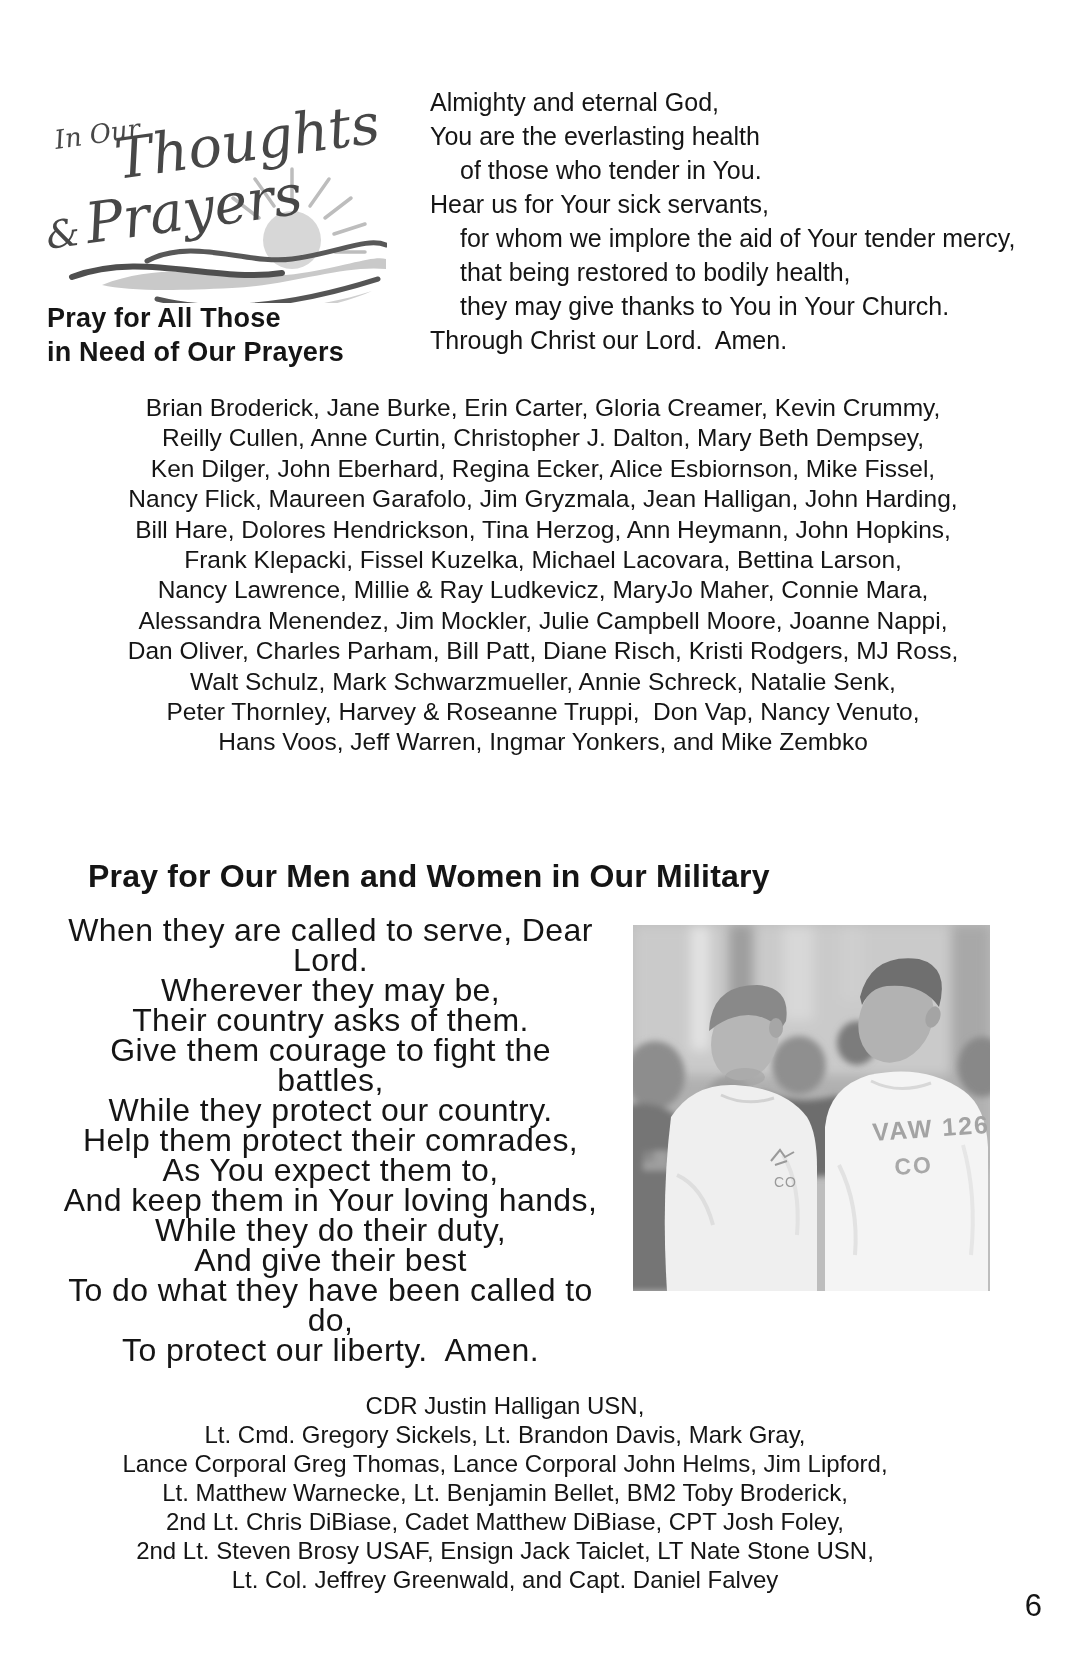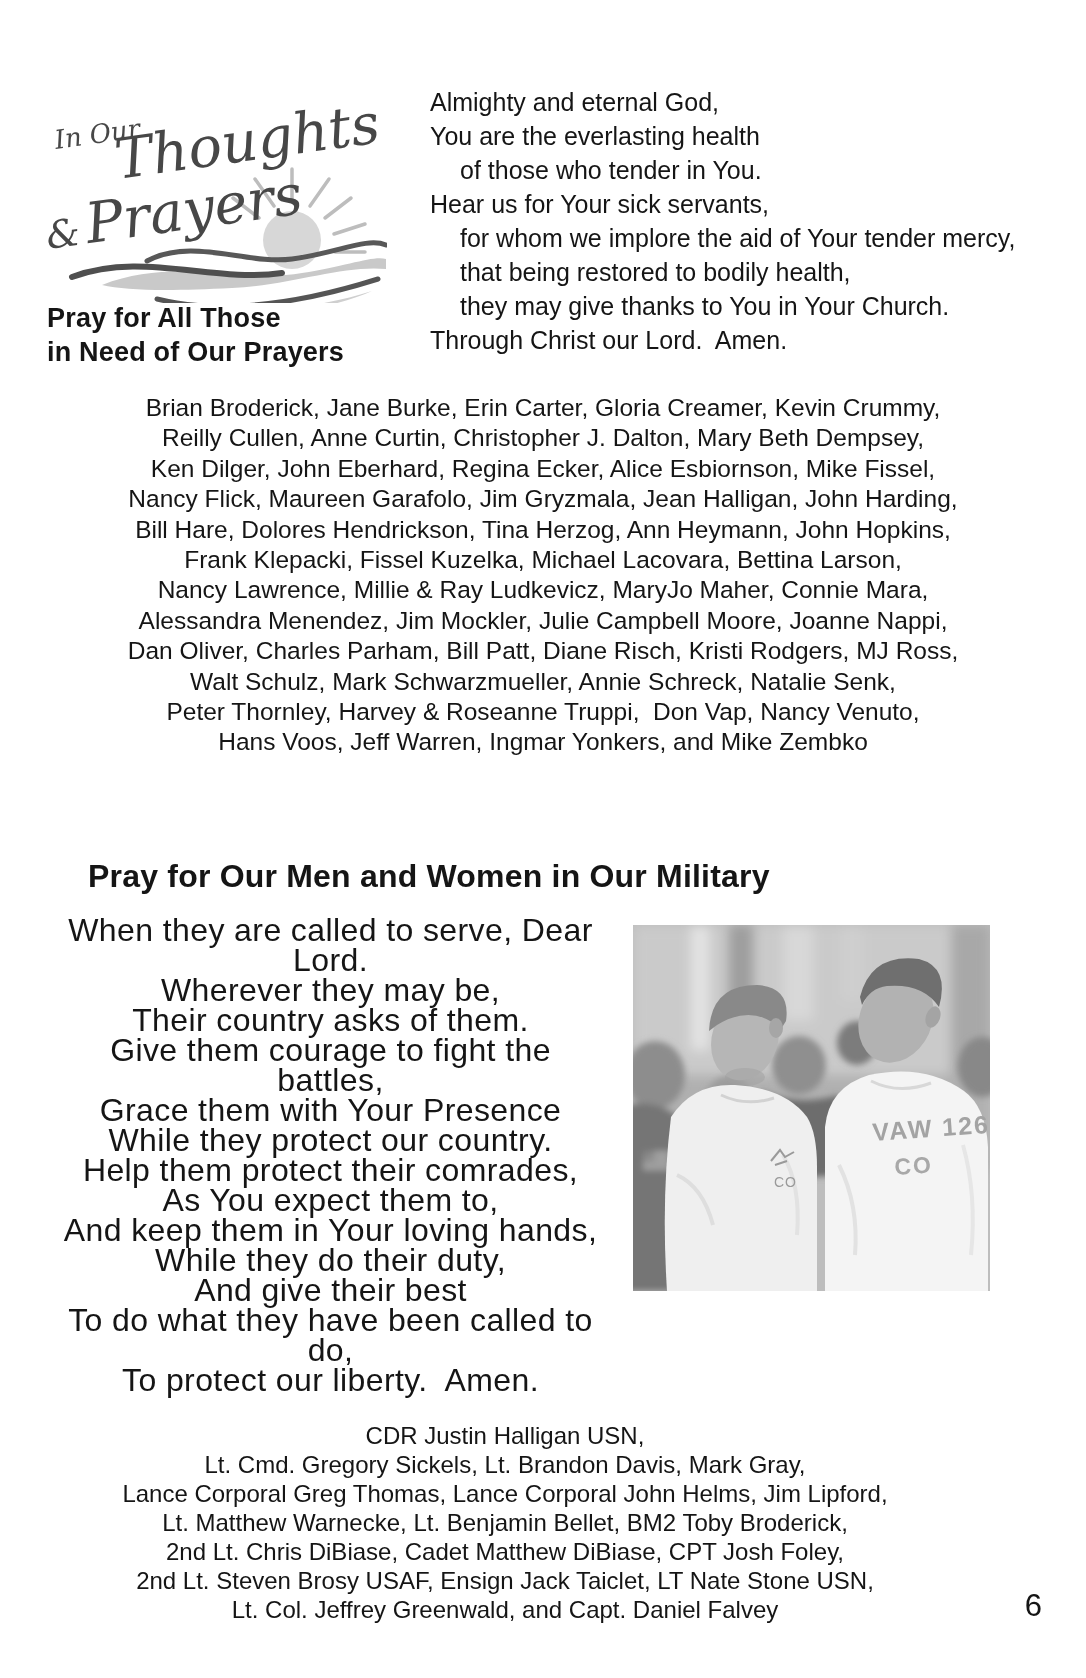--- a/index.html
+++ b/index.html
@@ -107,21 +107,20 @@
     </div>
 
   <h2 class="mil-heading">Pray for Our Men and Women in Our Military</h2>
 
   <div class="mil-body">
     <div class="poem">
         <div class="poem-line">When they are called to serve, Dear Lord.</div>
         <div class="poem-line">Wherever they may be,</div>
         <div class="poem-line">Their country asks of them.</div>
         <div class="poem-line">Give them courage to fight the battles,</div>
-        <div class="poem-line">Grace them with Your Presence</div>
         <div class="poem-line">While they protect our country.</div>
         <div class="poem-line">Help them protect their comrades,</div>
         <div class="poem-line">As You expect them to,</div>
         <div class="poem-line">And keep them in Your loving hands,</div>
         <div class="poem-line">While they do their duty,</div>
         <div class="poem-line">And give their best</div>
         <div class="poem-line">To do what they have been called to do,</div>
         <div class="poem-line">To protect our liberty.  Amen.</div>
       </div>
 

